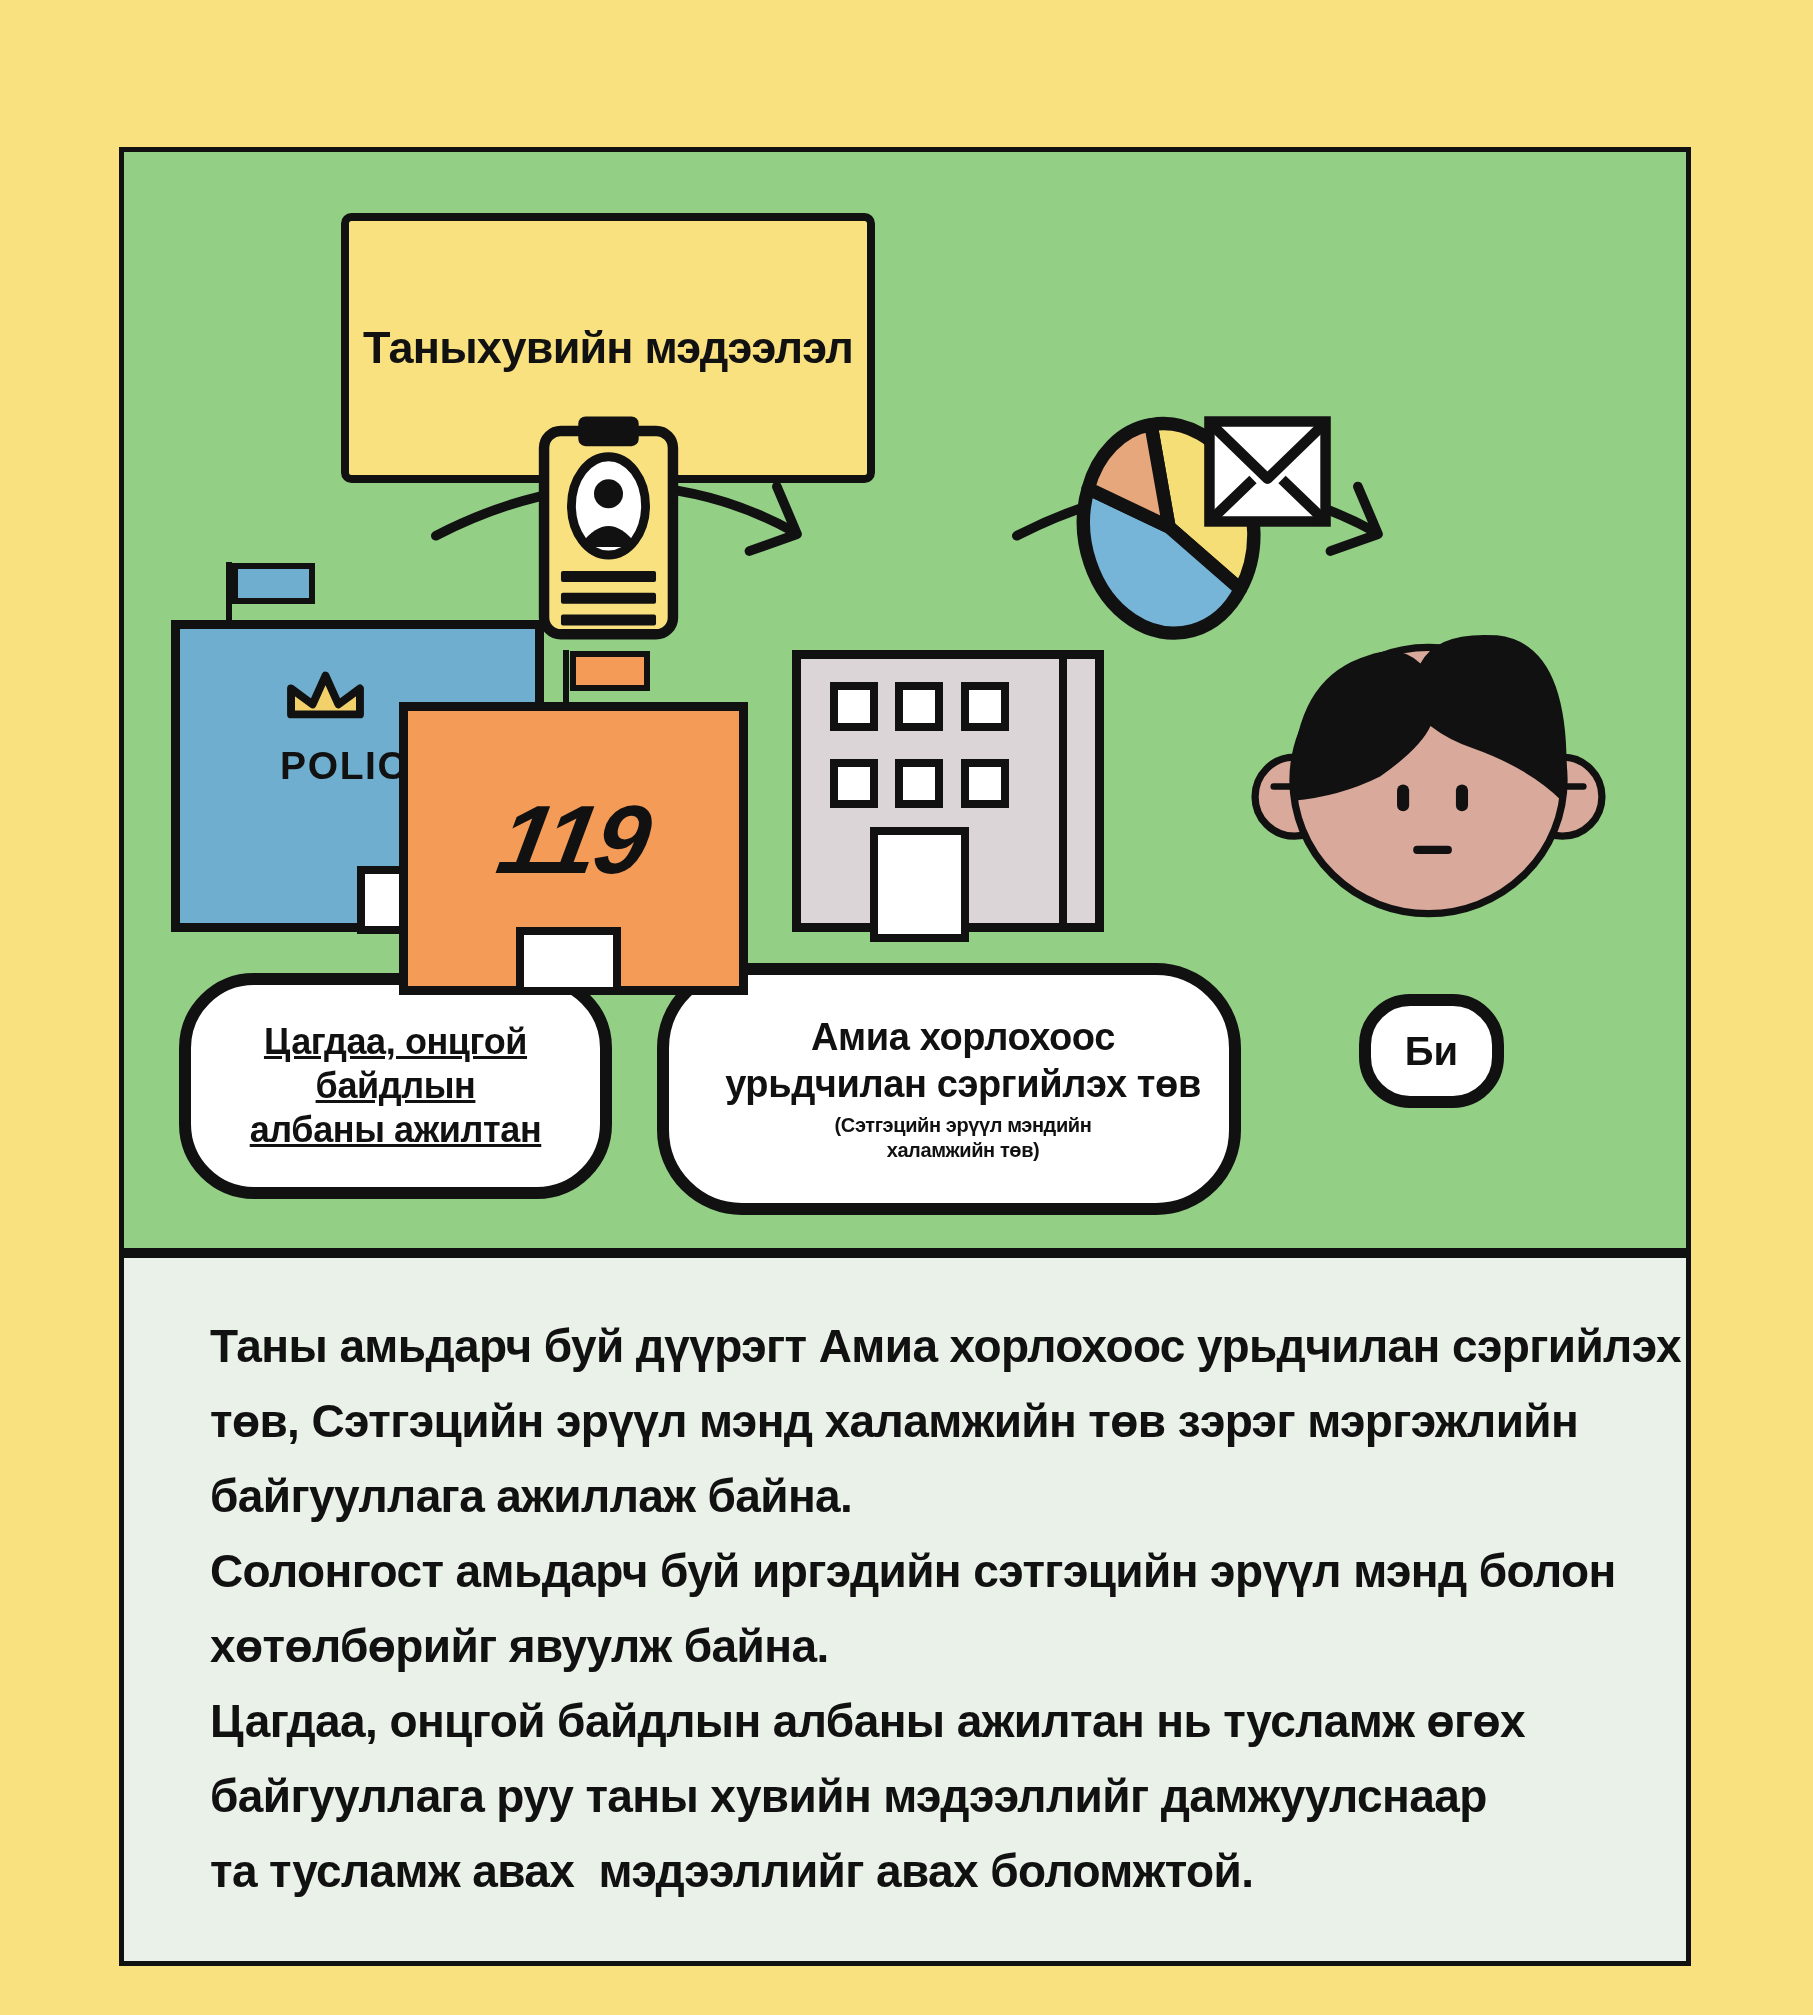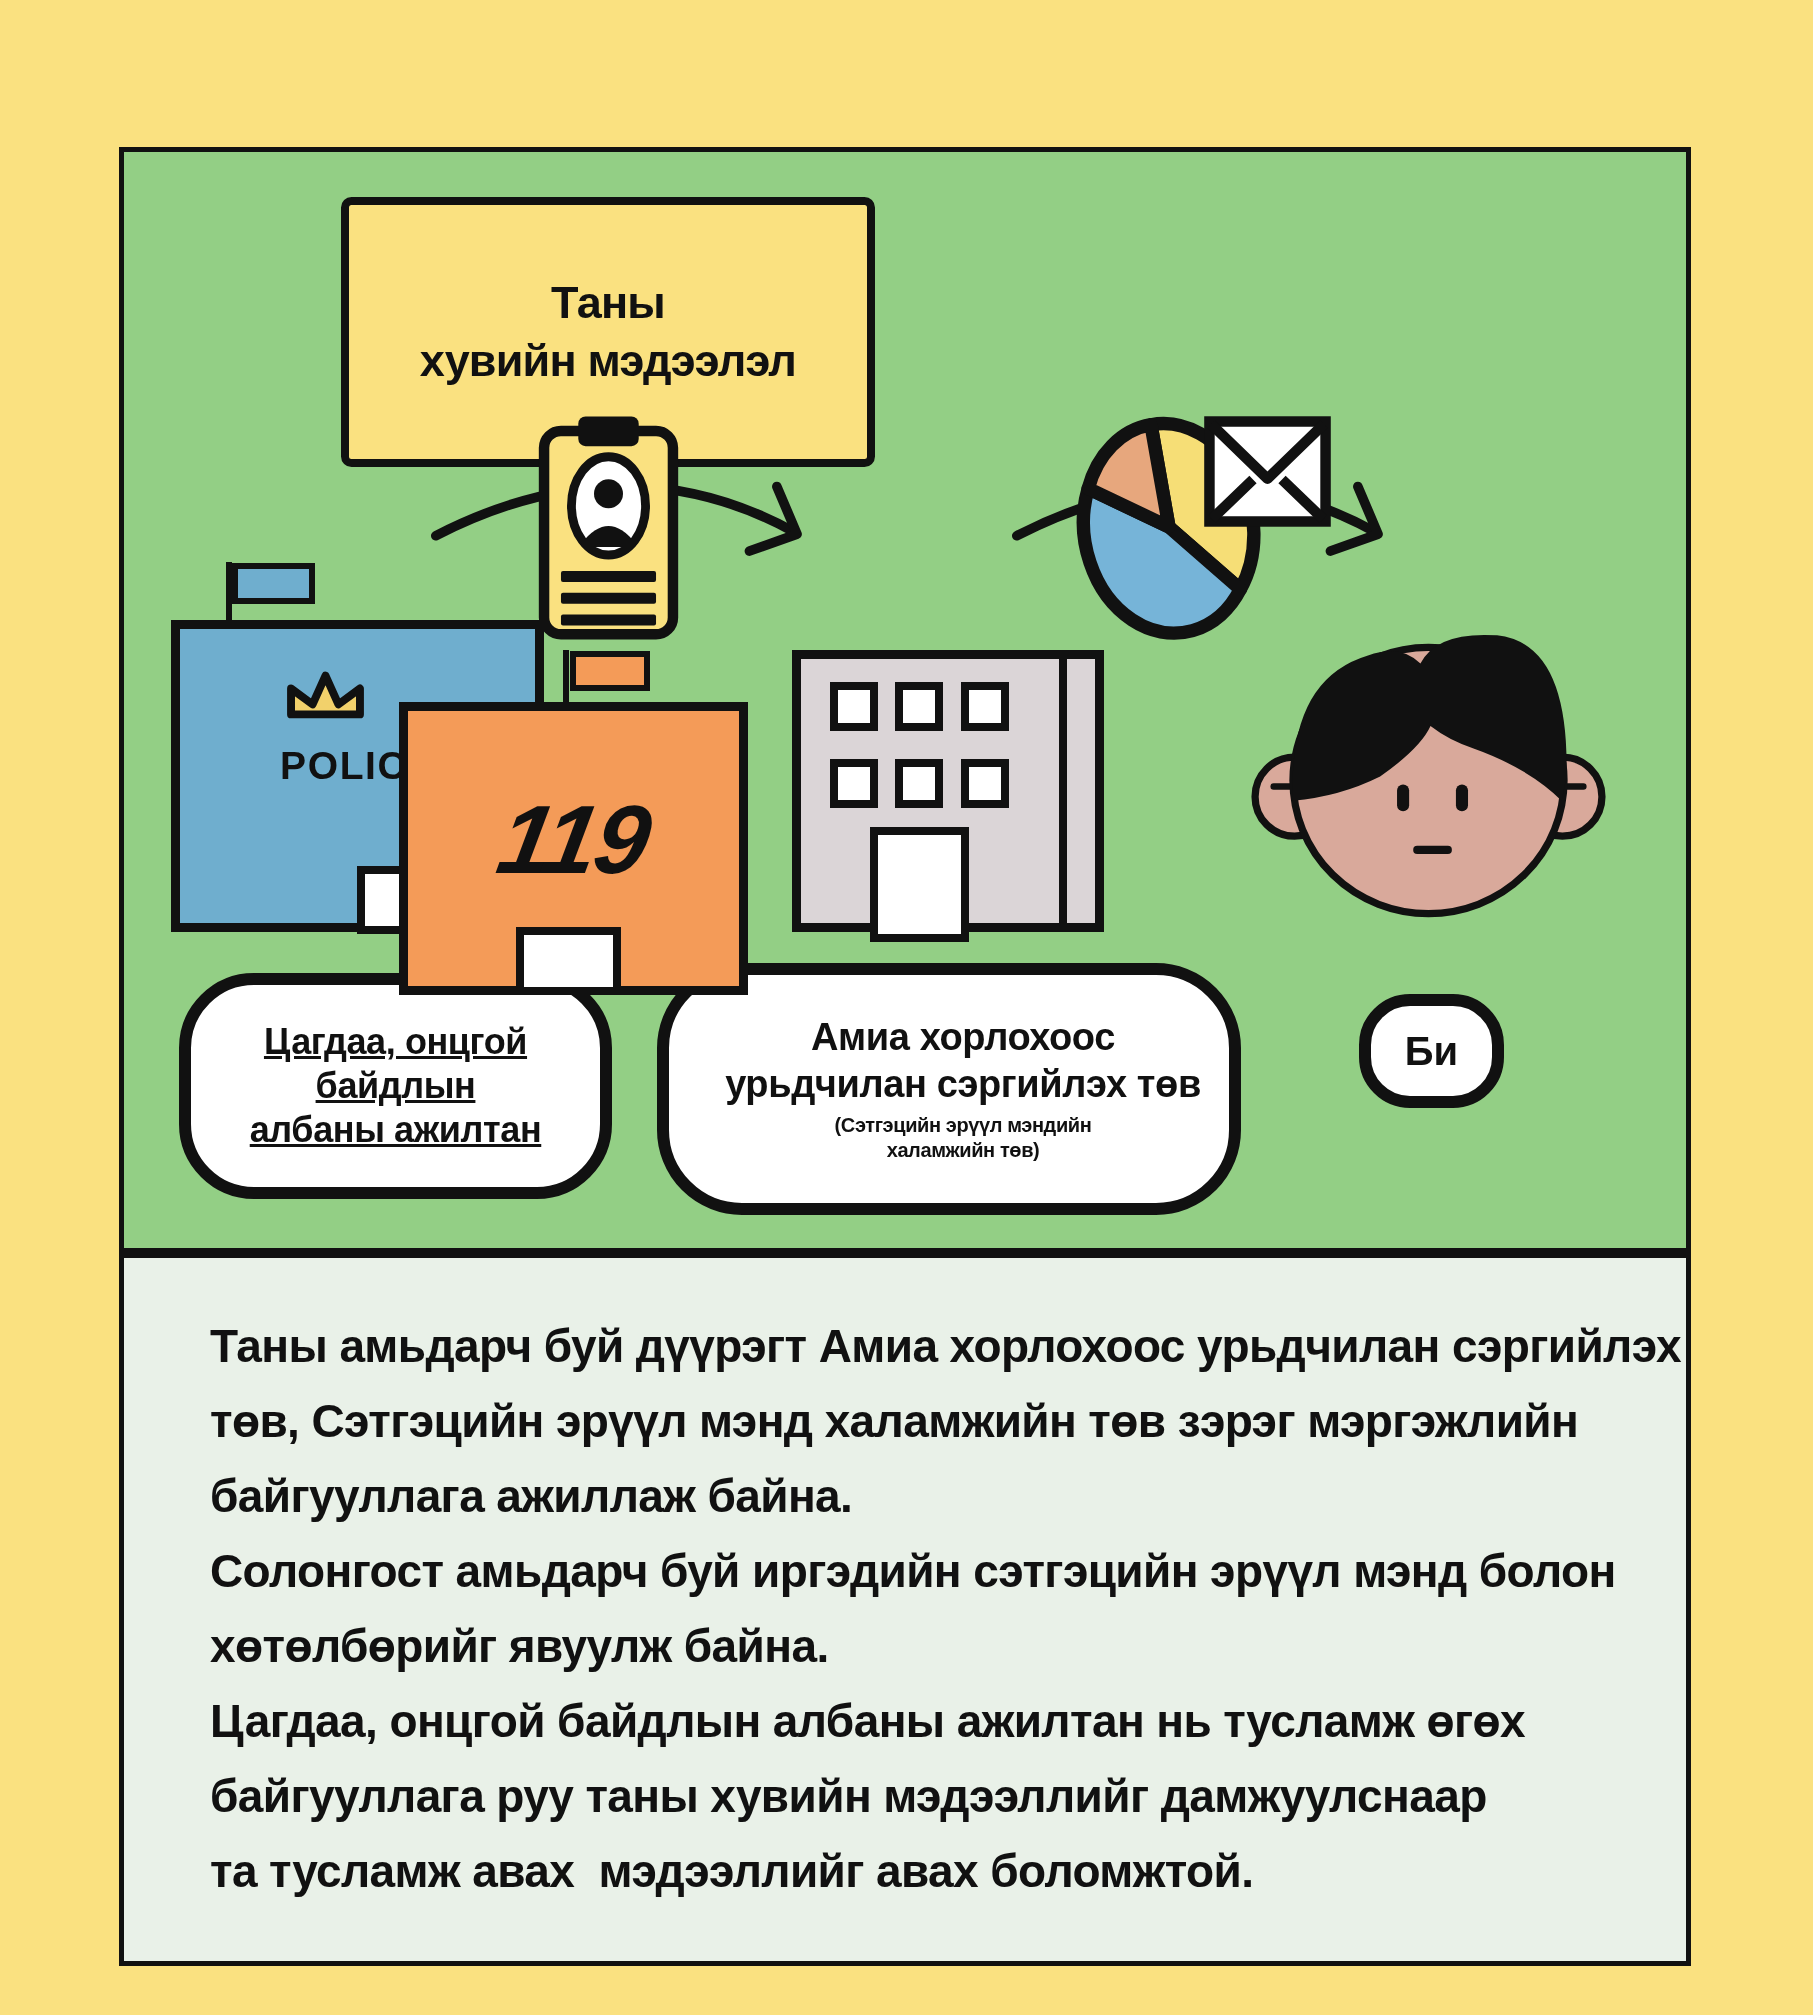--- a/index.html
+++ b/index.html
@@ -19,23 +19,24 @@
     background:#93CF85;border:5.6px solid #111;
   }
   .panel-light{
     left:119px;top:1253px;width:1572px;height:713px;
     background:#E9F1E8;border:5.6px solid #111;
   }
 
   
   .bubble-top{
     background:#FAE180;border:8.9px solid #111;border-radius:10.5px;
-    display:flex;flex-direction:column;justify-content:center;align-items:center;
+    display:flex;flex-direction:row;justify-content:center;align-items:center;
     text-align:right;font-weight:800;font-size:45px;line-height:1.30;
     letter-spacing:-0.8px;
+    margin-top:16px;
   }
   .bubble-top-1{left:341px;top:197px;width:534px;height:270px;}
   .bubble-top-2{left:921px;top:197px;width:584px;height:270px;}
   .ptr-outer{width:0;height:0;border-left:35px solid transparent;border-right:35px solid transparent;border-top:52px solid #111;}
   .ptr-inner{width:0;height:0;border-left:24px solid transparent;border-right:24px solid transparent;border-top:37px solid #FAE180;}
 
   
   .bld-police{left:171px;top:620px;width:373px;height:312px;background:#6FAECE;border:9.7px solid #111;z-index:2;}
   .bld-police-label{left:171px;top:744px;width:373px;text-align:center;font-size:39px;font-weight:800;letter-spacing:1.6px;z-index:3;}
   .bld-police-door{left:357px;top:866px;width:103px;height:68px;background:#fff;border:8.9px solid #111;z-index:3;}

